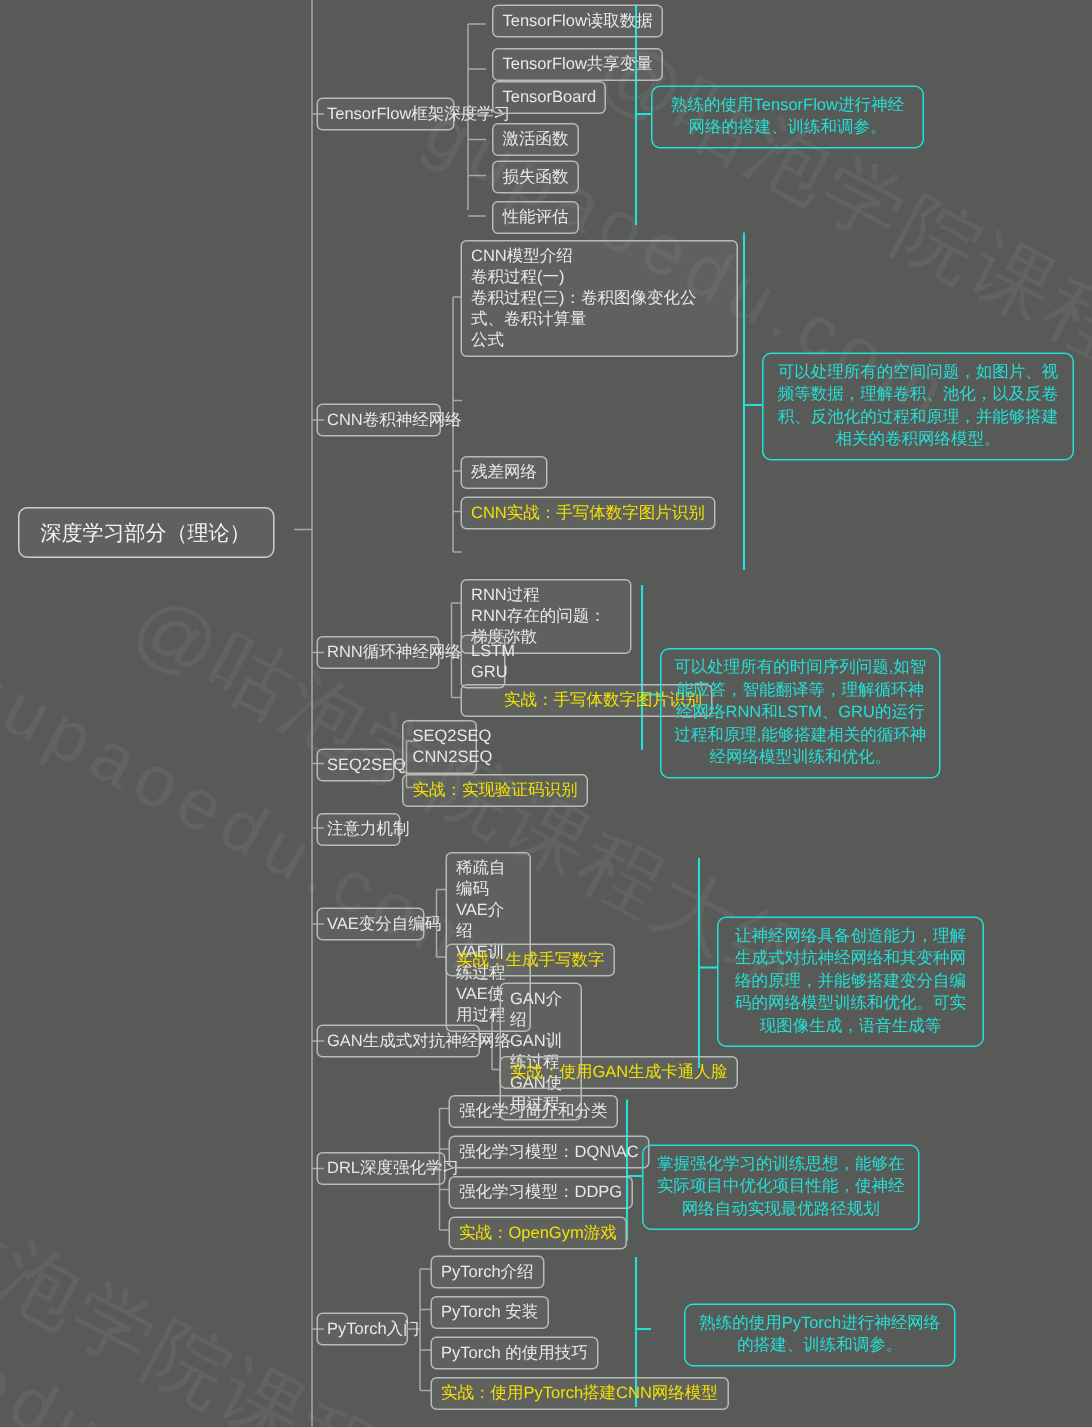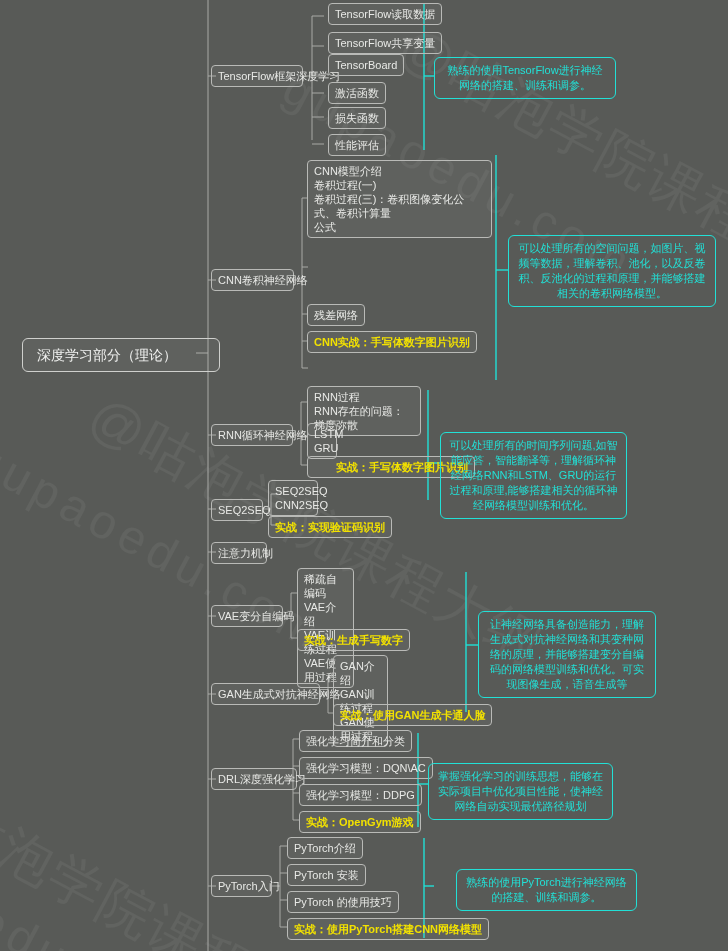--- a/index.html
+++ b/index.html
@@ -44,21 +44,21 @@
   .node.root{
     font-size:14px;
     line-height:20px;
     padding:6px 14px;
     border-radius:6px;
     border-color:#cfd0cd;
     color:#f2f3f1;
   }
   .node.multi{white-space:normal;}
   .node .ln{display:block;}
-  .node.hot{color:#f2e100;font-weight:bold;}
+  .node.hot{color:#f2e100;font-weight:normal;}
   .node.hot .ln{color:#f2e100;}
 
   
   .callout{
     position:absolute;
     box-sizing:border-box;
     border:1px solid #22e0d6;
     border-radius:6px;
     color:#22e0d6;
     font-size:11px;
@@ -159,21 +159,21 @@
         <path d="M428 463 H440"></path>
       <path d="M466 572 V712"></path>
         <path d="M466 645 H478"></path>
       <path d="M418 733 V827"></path>
         <path d="M418 784 H428"></path>
       <path d="M424 838 V938"></path>
         <path d="M424 886 H434"></path>
     </g>
   </svg>
 
-  <div class="node root" style="left:22px;top:338px;width:198px;">
+  <div class="node root" style="left:12px;top:338px;width:171px;">
     <span class="ln">深度学习部分（理论）</span>
   </div>
 
   <div class="node" style="left:211px;top:65px;width:92px;">
     <span class="ln">TensorFlow框架深度学习</span>
   </div>
   <div class="node" style="left:328px;top:3px;">
     <span class="ln">TensorFlow读取数据</span>
   </div>
   <div class="node" style="left:328px;top:32px;">

